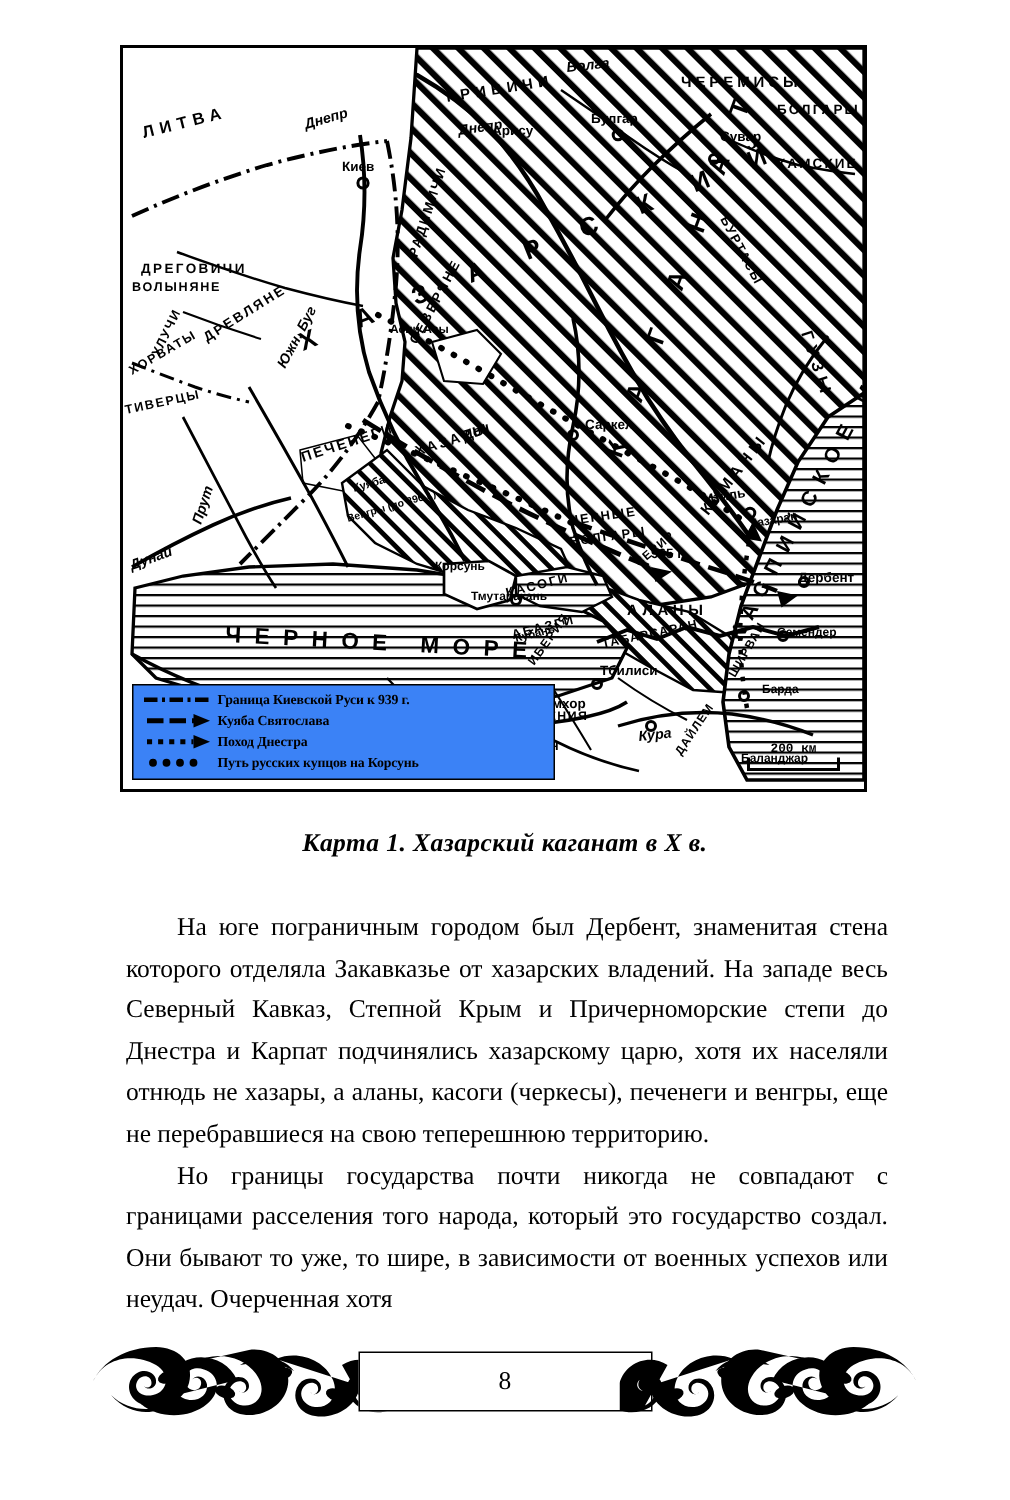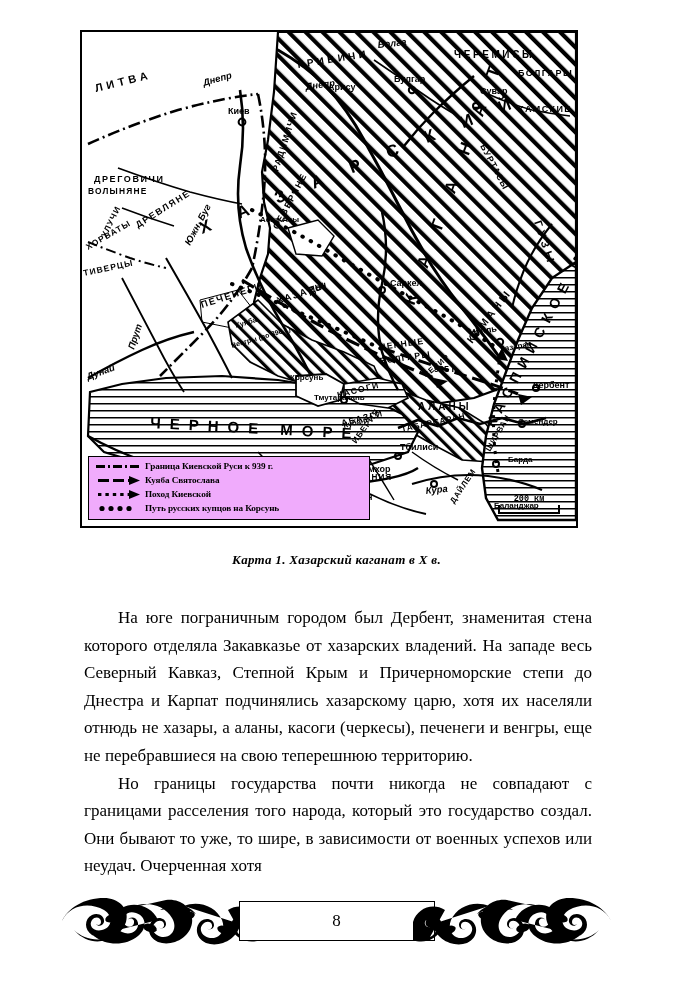--- a/index.html
+++ b/index.html
@@ -23,21 +23,21 @@
     background:#ffffff;
     overflow:hidden;
   }
   .map-canvas{position:absolute;inset:0;}
   .map-canvas svg{display:block;width:100%;height:100%;}
 
   
   .legend{
     position:absolute;left:6px;bottom:6px;
     width:282px;
-    background:#f0abfc;
+    background:#3b82f6;
     border:1.6px solid #000;
     padding:3px 4px 3px 4px;
     box-sizing:border-box;
   }
   .legend-row{
     display:flex;align-items:flex-start;
     min-height:13px;
     margin:0 0 1px 0;
   }
   .legend-sym{
@@ -69,21 +69,21 @@
     height:7px;border-left:2.5px solid #000;border-right:2.5px solid #000;
     border-bottom:2.5px solid #000;
   }
 
   
   .caption{
     position:absolute;left:0;right:0;top:552px;
     text-align:center;
     font-family:"Liberation Serif", serif;
     font-style:italic;font-weight:bold;
-    font-size:13px;
+    font-size:17px;
     letter-spacing:0.3px;
   }
 
   
   .body-text{
     position:absolute;left:84px;top:604px;width:508px;
     font-family:"Liberation Serif", serif;
     font-size:17px;
     line-height:27.6px;
     text-align:justify;
@@ -328,21 +328,21 @@
           <span class="legend-txt">Куяба Святослава</span>
         </div>
 
         <div class="legend-row">
           <span class="legend-sym">
             <svg width="46" height="11" viewBox="0 0 46 11" aria-hidden="true">
               <line x1="2" y1="5.5" x2="33" y2="5.5" stroke="#000" stroke-width="3.2" stroke-dasharray="3.4 4"></line>
               <path d="M33 1 L44 5.5 L33 10 Z" fill="#000"></path>
             </svg>
           </span>
-          <span class="legend-txt">Поход Киевской</span>
+          <span class="legend-txt">Поход Днестра</span>
         </div>
 
         <div class="legend-row">
           <span class="legend-sym">
             <svg width="46" height="11" viewBox="0 0 46 11" aria-hidden="true">
               <g fill="#000">
                 <circle cx="6" cy="5.5" r="2.6"></circle>
                 <circle cx="15" cy="5.5" r="2.6"></circle>
                 <circle cx="24" cy="5.5" r="2.6"></circle>
                 <circle cx="33" cy="5.5" r="2.6"></circle>

